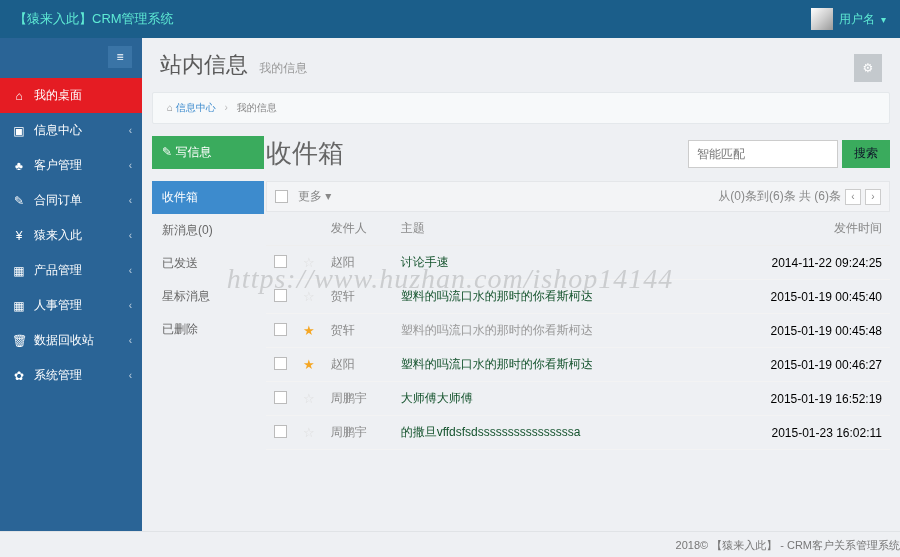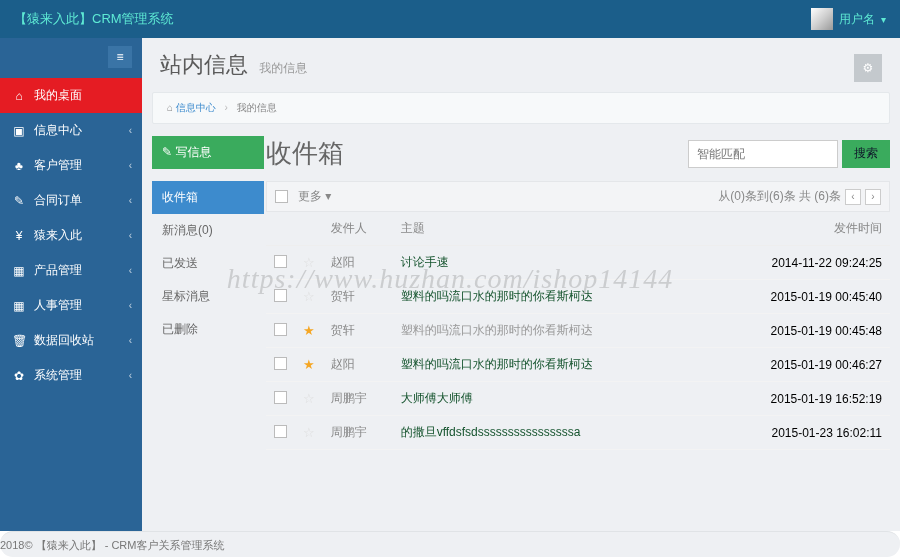--- a/index.html
+++ b/index.html
@@ -48,21 +48,21 @@
 .table td { padding: 8px; font-size: 12px; border-bottom: 1px solid #f3f3f3; vertical-align: middle; }
 .table td.subject a { color: #14532d; text-decoration: none; }
 .table td.subject a.visited { color: #999; }
 .table td.time { text-align: right; color: #000000; }
 .star { color: #f5a623; font-size: 13px; }
 .star.off { color: #ddd; }
 .col-chk { width: 26px; }
 .col-star { width: 22px; }
 .col-sender { width: 70px; color: #888; }
 .col-time { width: 140px; }
-.footer { height: 26px; background: #eef0f3; border-top: 1px solid #e0e3e6; text-align: left; line-height: 26px; font-size: 11px; color: #777; border-radius: 13px; }
+.footer { height: 26px; background: #eef0f3; border-top: 1px solid #e0e3e6; text-align: right; line-height: 26px; font-size: 11px; color: #777; }
 .watermark { position: fixed; top: 50%; left: 50%; transform: translate(-50%,-50%); font-size: 28px; color: rgba(100,100,100,.25); pointer-events: none; font-family: Georgia, serif; font-style: italic; letter-spacing: 1px; }
 </style>
 </head>
 <body>
 
 <div class="topbar">
   <div class="topbar-left">【猿来入此】CRM管理系统</div>
   <div class="topbar-right">
     <span class="avatar"></span>
     <span>用户名</span>

